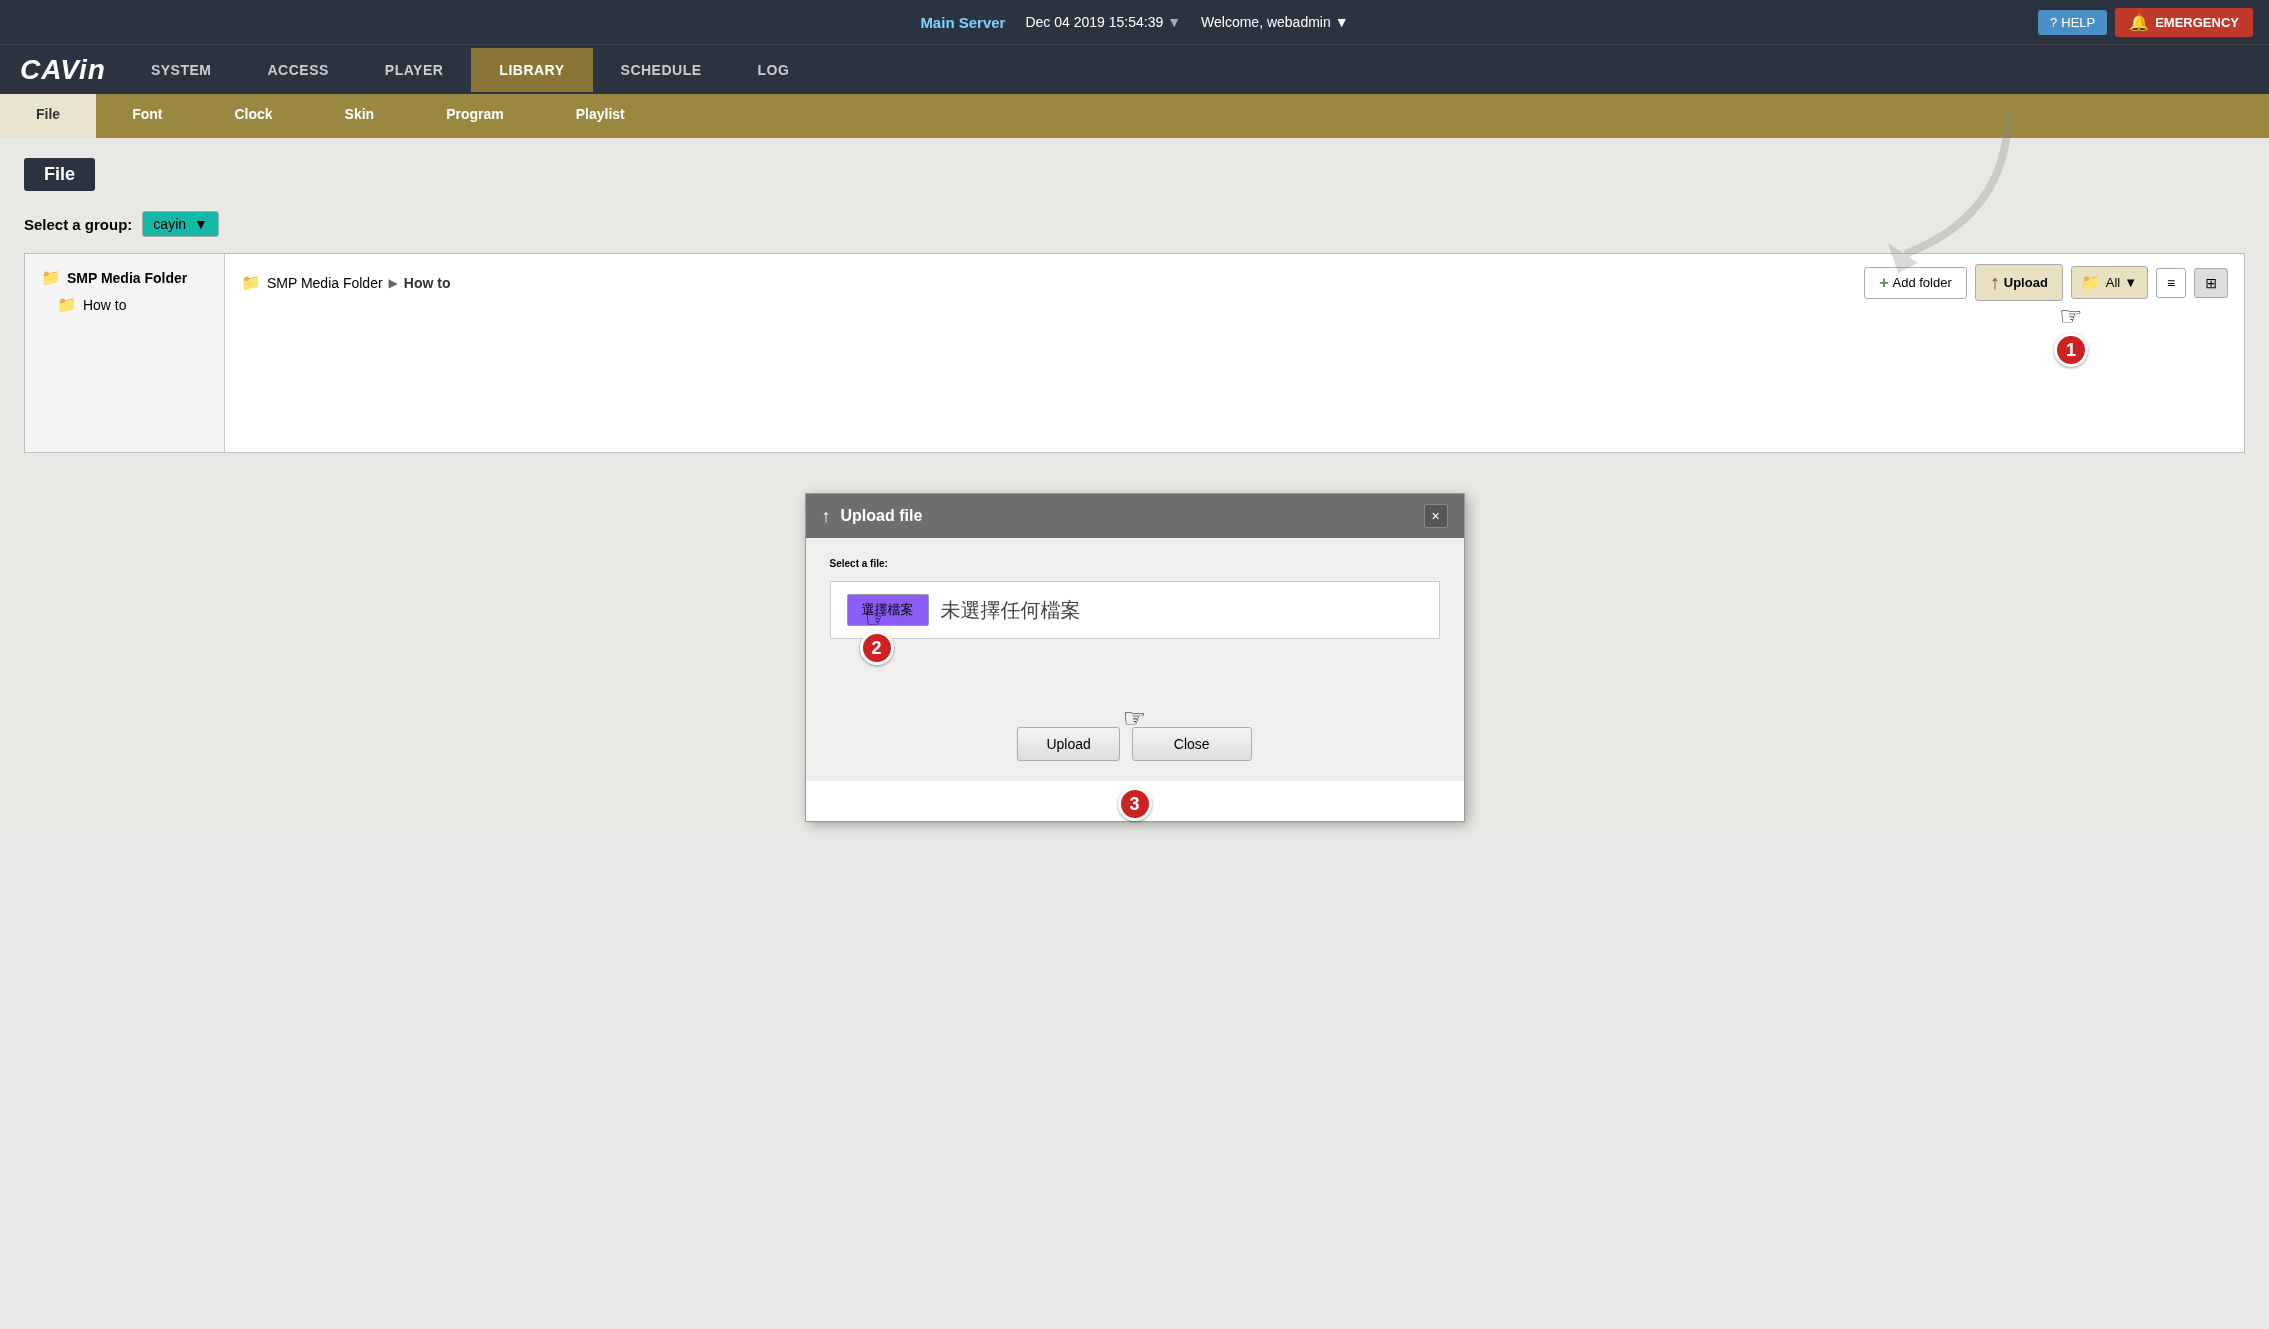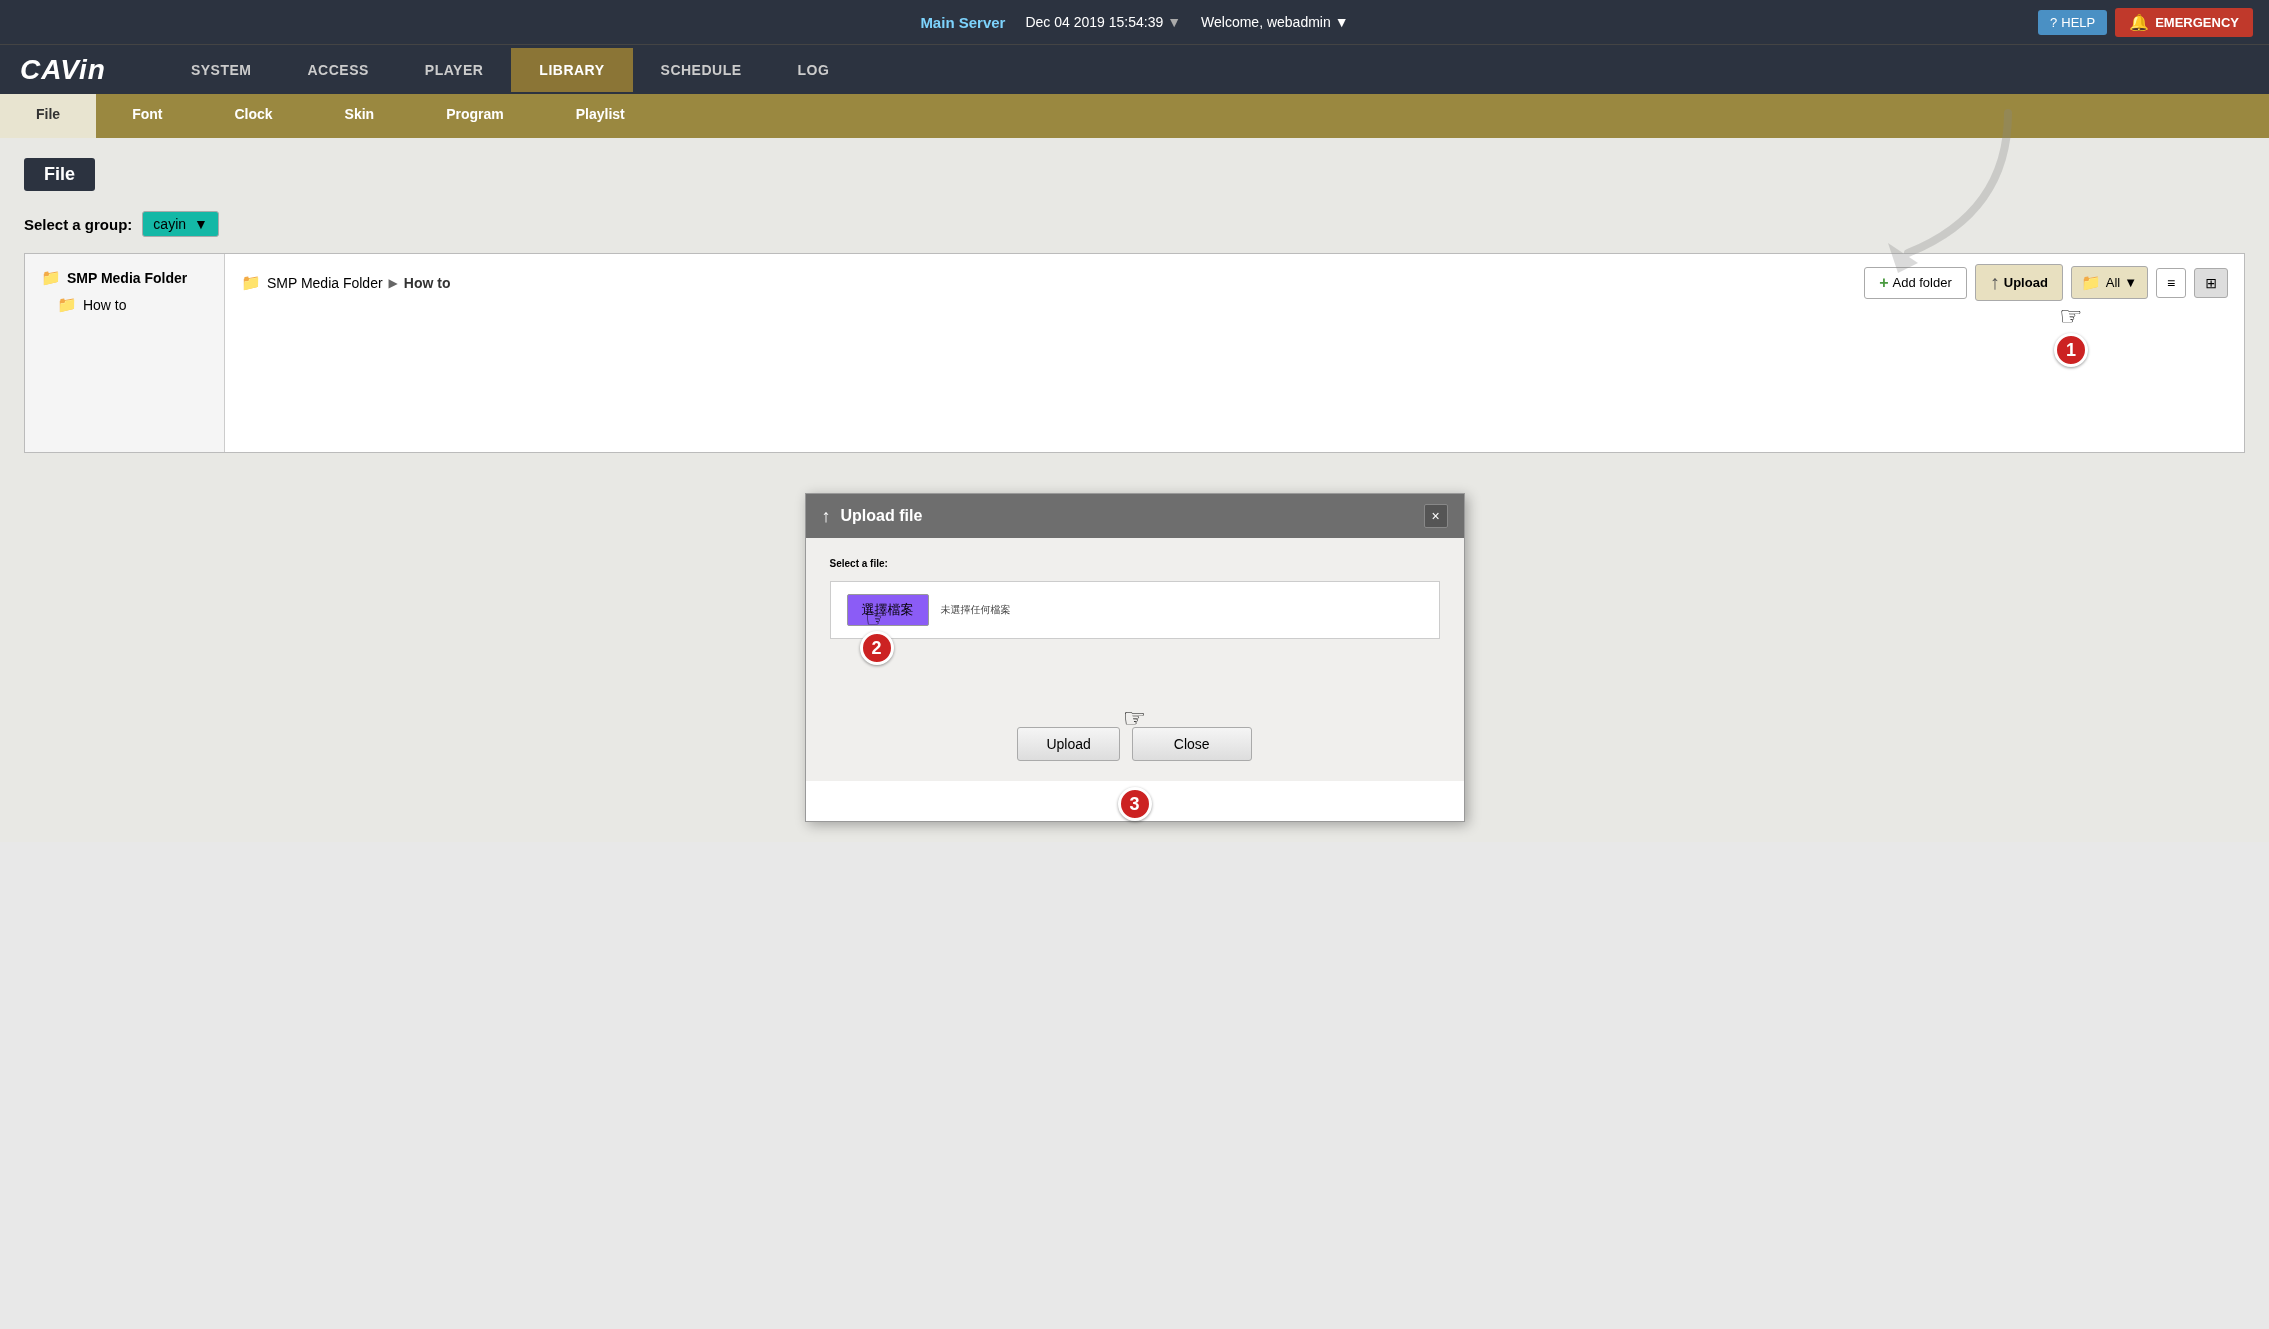--- a/index.html
+++ b/index.html
@@ -86,21 +86,21 @@
       align-items: center;
       padding: 0 20px;
       height: 50px;
       border-top: 1px solid #444;
     }
     .logo {
       color: white;
       font-size: 28px;
       font-weight: bold;
       font-style: italic;
-      margin-right: 57px;
+      margin-right: 17px;
       letter-spacing: 1px;
       text-align: right;
     }
     .nav-items {
       display: flex;
       gap: 0;
     }
     .nav-item {
       color: #ccc;
       padding: 14px 28px;
@@ -365,21 +365,21 @@
     }
     .file-choose-btn {
       background: #8b5cf6;
       border: 1px solid #999;
       padding: 6px 14px;
       font-size: 13px;
       cursor: pointer;
       border-radius: 2px;
     }
     .file-no-selected {
-      font-size: 10px;
+      font-size: 20px;
       color: #444;
     }
     .modal-footer {
       padding: 12px 24px 20px;
       display: flex;
       justify-content: center;
       gap: 12px;
       background: #f0efed;
       position: relative;
     }

